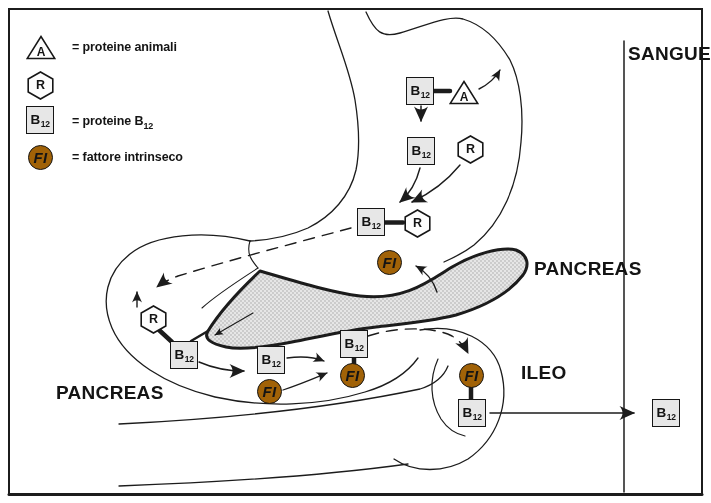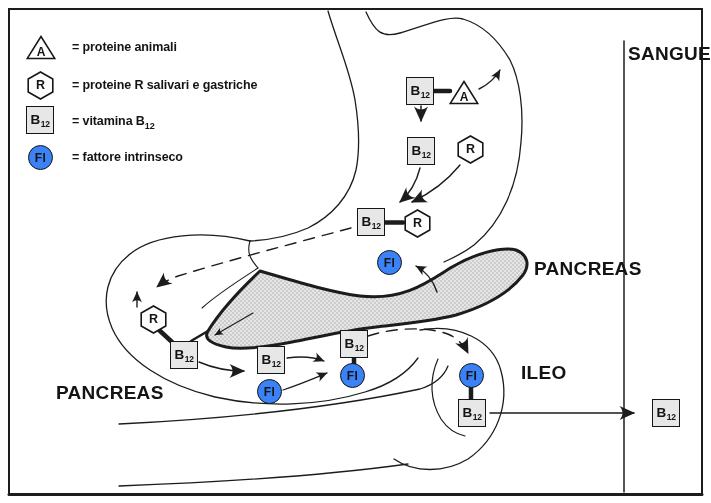--- a/index.html
+++ b/index.html
@@ -4,22 +4,22 @@
 <style>
   html,body{margin:0;padding:0;background:#ffffff;}
   .fig{position:relative;width:711px;height:503px;background:#ffffff;
        font-family:"Liberation Sans",sans-serif;overflow:hidden;}
   .fig svg.bg{position:absolute;left:0;top:0;z-index:1;}
   
   .sym{position:absolute;box-sizing:border-box;display:flex;align-items:center;
        justify-content:center;z-index:3;color:#141414;font-weight:bold;line-height:1;}
   .b12{width:28px;height:28px;background:#e7e7e7;border:1.6px solid #161616;font-size:13.5px;}
   .b12 .bs{font-size:8.5px;position:relative;top:4px;left:0.5px;font-weight:bold;}
-  .fi{width:25px;height:25px;border-radius:50%;background:#3b82f6;border:1.7px solid #161616;
-      font-size:12px;letter-spacing:0.3px;}
+  .fi{width:25px;height:25px;border-radius:50%;background:#a16207;border:1.7px solid #161616;
+      font-size:15px;letter-spacing:0.3px;font-style:italic;}
   .hex{width:27px;height:29px;}
   .tri{width:30px;height:25px;}
   .hex svg,.tri svg{position:absolute;left:0;top:0;}
   .hex span{position:relative;font-size:12.5px;z-index:1;}
   .tri span{position:relative;top:4px;font-size:12px;z-index:1;}
   
   .rlabel{position:absolute;font-weight:bold;font-size:19px;letter-spacing:0.3px;
           color:#141414;z-index:2;white-space:nowrap;}
   .ltext{position:absolute;font-weight:bold;font-size:12.5px;color:#141414;z-index:2;
          white-space:nowrap;letter-spacing:-0.1px;}
@@ -110,28 +110,27 @@
     <span>A</span>
   </div>
   <div class="ltext" style="left:72px;top:40px">= proteine animali</div>
 
   <div class="sym hex" style="left:27px;top:71px">
     <svg width="27" height="29">
         <polygon points="13.5,1 25.8,8 25.8,21 13.5,28 1.2,21 1.2,8" fill="#fdfdfd" stroke="#161616" stroke-width="1.6"></polygon>
       </svg>
     <span>R</span>
   </div>
-  <div class="ltext" style="left:72px;top:78px">= proteine R salivari e gastriche</div>
 
   <div class="sym b12" style="left:26px;top:106px">
     <span>B</span>
       <span class="bs">12</span>
   </div>
   <div class="ltext" style="left:72px;top:114px">
-    <span>= vitamina B</span><sub>12</sub>
+    <span>= proteine B</span><sub>12</sub>
   </div>
 
   <div class="sym fi" style="left:28px;top:145px">
     <span>FI</span>
   </div>
   <div class="ltext" style="left:72px;top:150px">= fattore intrinseco</div>
 
   <div class="rlabel" style="left:628px;top:43px">SANGUE</div>
   <div class="rlabel" style="left:534px;top:258px">PANCREAS</div>
   <div class="rlabel" style="left:56px;top:382px">PANCREAS</div>

